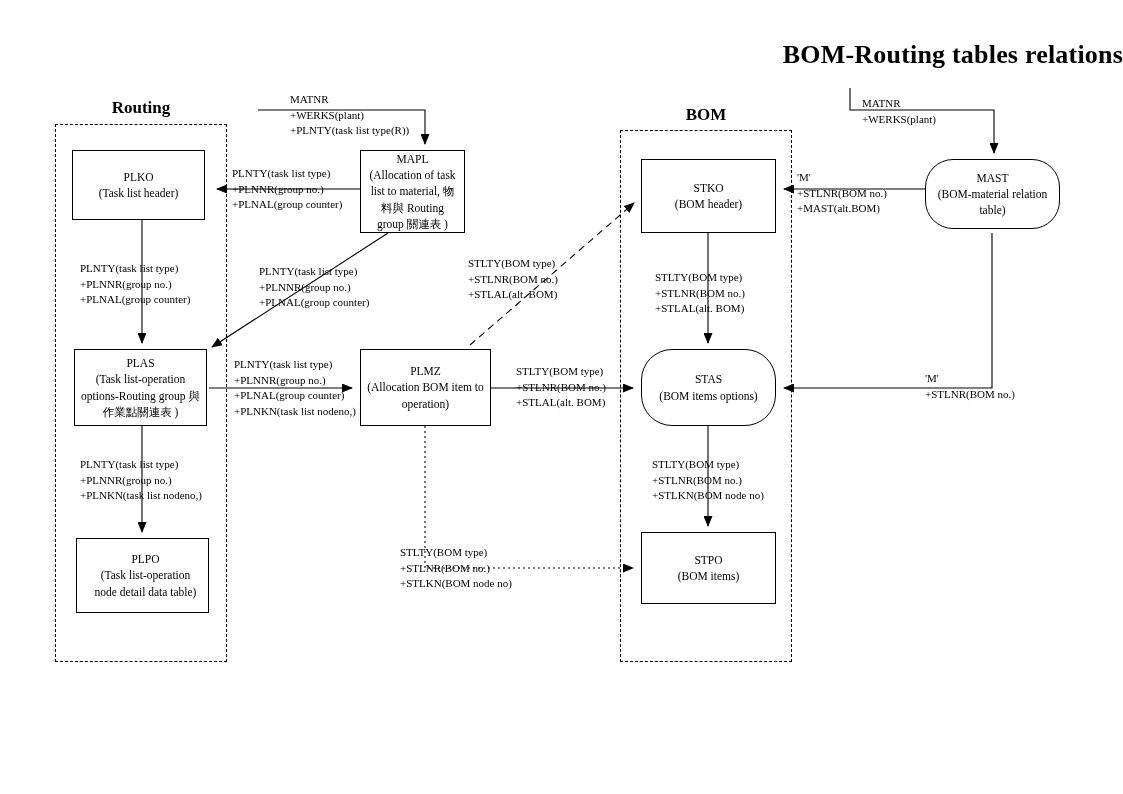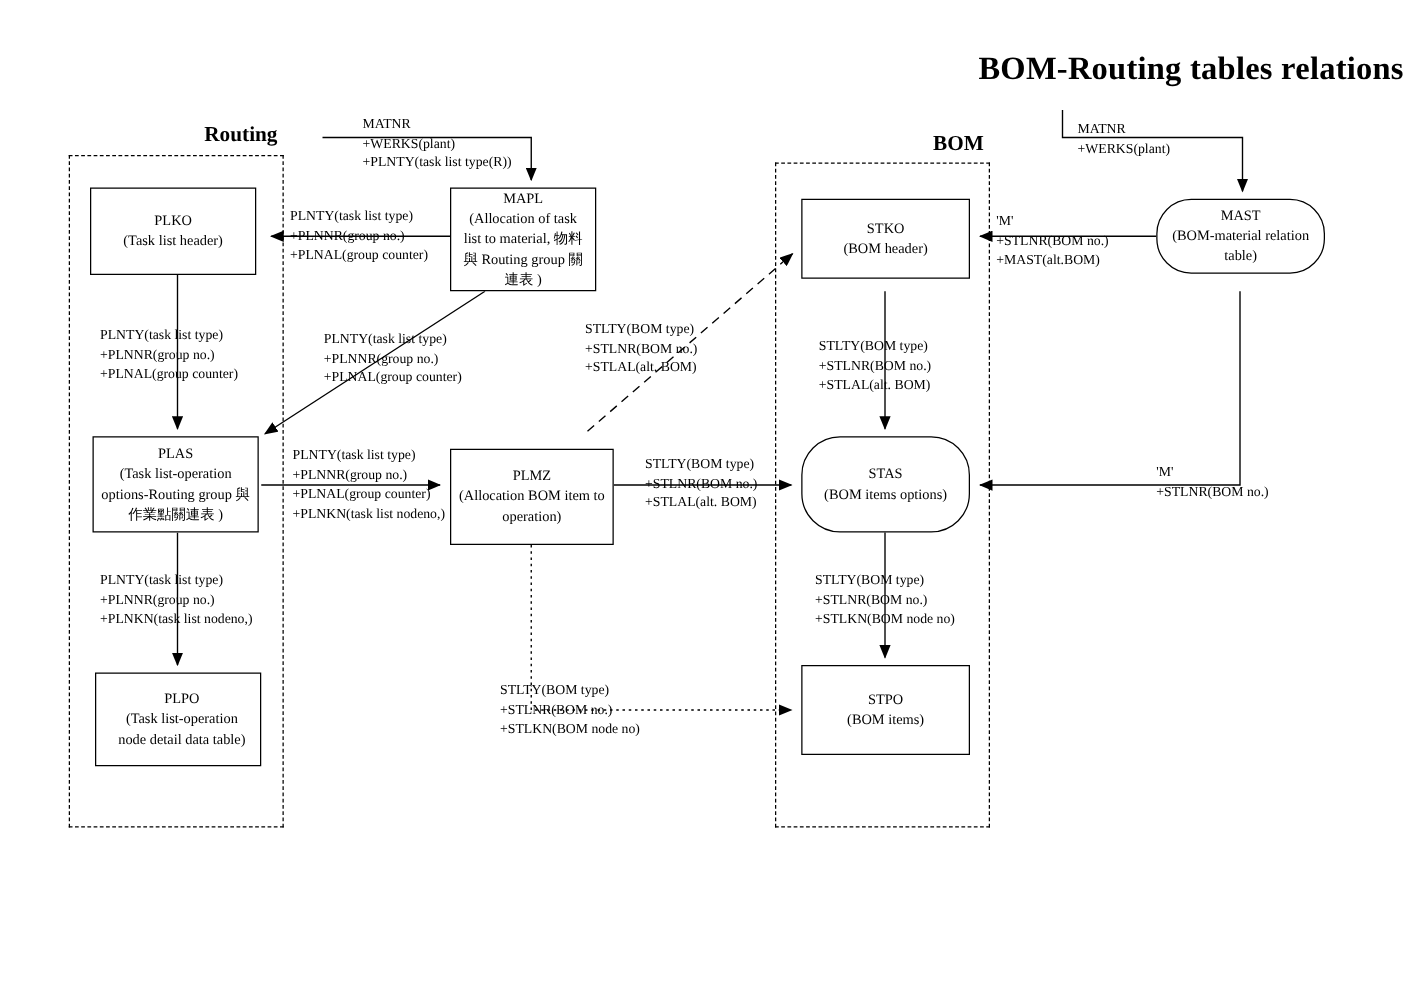--- a/index.html
+++ b/index.html
@@ -9,21 +9,21 @@
     color:#000;position:relative;overflow:hidden;
   }
   #stage{position:absolute;left:0;top:0;width:1123px;height:794px;}
   svg#wires{position:absolute;left:0;top:0;width:1123px;height:794px;pointer-events:none;}
 
   .title{
     position:absolute;left:0;top:40px;width:1123px;text-align:right;
     font-size:26px;font-weight:bold;letter-spacing:.2px;
   }
   .grp-title{
-    position:absolute;font-size:17px;font-weight:bold;text-align:right;
+    position:absolute;font-size:17px;font-weight:bold;text-align:center;
   }
   .dashbox{
     position:absolute;border:1px dashed #000;box-sizing:border-box;
   }
   .node{
     position:absolute;border:1px solid #000;box-sizing:border-box;background:#fff;
     display:flex;flex-direction:column;align-items:center;justify-content:center;
     text-align:center;font-size:11.5px;line-height:1.42;padding:2px 6px;
   }
   .node .nm{display:block;}
@@ -91,46 +91,46 @@
   <div class="node" style="left:74px;top:349px;width:133px;height:77px;">
     <span class="nm">PLAS</span>
     <span class="de">(Task list-operation options-Routing group 與作業點關連表 )</span>
   </div>
 
   <div class="node" style="left:76px;top:538px;width:133px;height:75px;padding-left:12px;">
     <span class="nm">PLPO</span>
     <span class="de">(Task list-operation node detail data table)</span>
   </div>
 
-  <div class="node" style="left:360px;top:150px;width:117px;height:83px;">
+  <div class="node" style="left:360px;top:150px;width:105px;height:83px;">
     <span class="nm">MAPL</span>
     <span class="de">(Allocation of task list to material, 物料與 Routing group 關連表 )</span>
   </div>
 
-  <div class="node" style="left:360px;top:349px;width:131px;height:77px;margin-top:10px;">
+  <div class="node" style="left:360px;top:349px;width:131px;height:77px;">
     <span class="nm">PLMZ</span>
     <span class="de">(Allocation BOM item to operation)</span>
   </div>
 
-  <div class="node" style="left:641px;top:159px;width:135px;height:64px;">
+  <div class="node" style="left:641px;top:159px;width:135px;height:74px;">
     <span class="nm">STKO</span>
     <span class="de">(BOM header)</span>
   </div>
 
   <div class="node" style="left:641px;top:349px;width:135px;height:77px;border-radius:31px;">
     <span class="nm">STAS</span>
     <span class="de">(BOM items options)</span>
   </div>
 
   <div class="node" style="left:641px;top:532px;width:135px;height:72px;">
     <span class="nm">STPO</span>
     <span class="de">(BOM items)</span>
   </div>
 
-  <div class="node" style="left:925px;top:159px;width:135px;height:60px;border-radius:28px;">
+  <div class="node" style="left:925px;top:159px;width:135px;height:70px;border-radius:28px;">
     <span class="nm">MAST</span>
     <span class="de">(BOM-material relation table)</span>
   </div>
 
   <div id="labels">
       <div class="lbl" style="left: 290px; top: 92px; width: 210px;"><div>MATNR</div><div>+WERKS(plant)</div><div>+PLNTY(task list type(R))</div></div>
       <div class="lbl" style="left: 232px; top: 166px; width: 110px;"><div>PLNTY(task list type)</div><div>+PLNNR(group no.)</div><div>+PLNAL(group counter)</div></div>
       <div class="lbl" style="left: 80px; top: 261px; width: 135px;"><div>PLNTY(task list type)</div><div>+PLNNR(group no.)</div><div>+PLNAL(group counter)</div></div>
       <div class="lbl" style="left: 259px; top: 264px; width: 130px;"><div>PLNTY(task list type)</div><div>+PLNNR(group no.)</div><div>+PLNAL(group counter)</div></div>
       <div class="lbl" style="left: 80px; top: 457px; width: 135px;"><div>PLNTY(task list type)</div><div>+PLNNR(group no.)</div><div>+PLNKN(task list nodeno,)</div></div>

